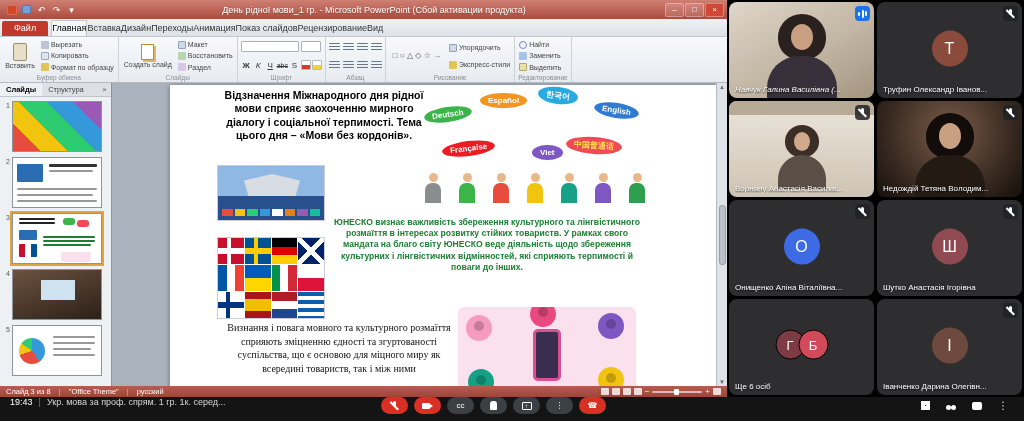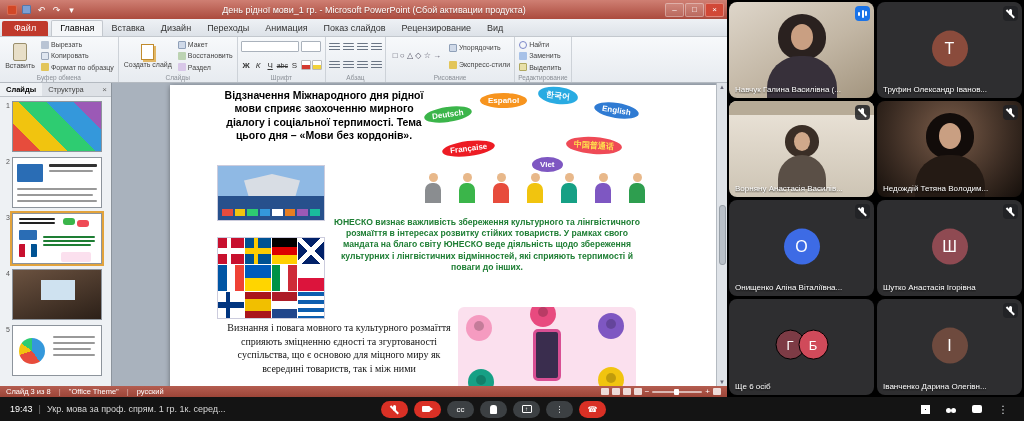--- a/index.html
+++ b/index.html
@@ -14,21 +14,21 @@
   .qbtn{width:13px;height:13px;font-size:9px;color:#fff;display:flex;align-items:center;justify-content:center;}
   .app-sq{width:10px;height:10px;background:#d24726;border:1px solid #fff3;border-radius:2px;}
   .save-sq{width:9px;height:9px;background:#7c9fd4;border:1px solid #5577aa;border-radius:1px;}
   .title-text{flex:1;text-align:center;white-space:nowrap;overflow:hidden;text-shadow:0 1px 1px #0004;}
   .winbtns{display:flex;gap:1px;padding-right:3px;}
   .winbtn{width:19px;height:14px;display:flex;align-items:center;justify-content:center;font-size:8px;color:#fff;border:1px solid #ffffff55;background:#ffffff22;border-radius:2px;}
   .winbtn.close{background:#d14836;}
 
   .tabs{height:18px;background:linear-gradient(#eef1f5,#dde2e8);display:flex;align-items:flex-end;padding-left:2px;border-bottom:1px solid #c3c8ce;flex:0 0 auto;}
   .tab-file{background:#c0392b;color:#fff;padding:2px 12px 3px;font-size:9px;margin-right:3px;border-radius:2px 2px 0 0;}
-  .tab{padding:2px 8px 3px;font-size:9px;color:#333;white-space:nowrap;}
+  .tab{padding:2px 0 3px;font-size:9px;color:#333;white-space:nowrap;}
   .tab.active{background:#f4f6f8;border:1px solid #c3c8ce;border-bottom:none;border-radius:2px 2px 0 0;color:#000;}
 
   .ribbon{height:46px;background:linear-gradient(#f7f9fb,#e7ebf0);border-bottom:1px solid #b4bac1;display:flex;font-size:7px;color:#444;flex:0 0 auto;overflow:hidden;}
   .rgroup{display:flex;flex-direction:column;border-right:1px solid #cdd2d8;padding:2px 3px 0;}
   .rgroup-body{flex:1;display:flex;gap:3px;align-items:stretch;}
   .rgroup-label{text-align:center;font-size:6.5px;color:#8a8f96;padding:1px 0;white-space:nowrap;}
   .bigbtn{display:flex;flex-direction:column;align-items:center;justify-content:center;min-width:34px;text-align:center;gap:1px;padding:1px 2px;border-radius:2px;}
   .smallstack{display:flex;flex-direction:column;justify-content:space-around;}
   .sbtn{display:flex;align-items:center;gap:2px;white-space:nowrap;padding:0 1px;}
   .mi{width:8px;height:8px;display:inline-block;border-radius:1px;flex:0 0 auto;}
@@ -142,38 +142,38 @@
   .tname{position:absolute;left:6px;bottom:4px;font-size:8px;color:#fff;text-shadow:0 1px 2px #000c;white-space:nowrap;max-width:132px;overflow:hidden;}
   .badge{position:absolute;top:4px;right:4px;width:15px;height:15px;border-radius:4px;background:#202124d9;}
   .badge.mic-off::before{content:"";position:absolute;left:6px;top:3px;width:3px;height:6px;border-radius:2px;background:#fff;}
   .badge.mic-off::after{content:"";position:absolute;left:2px;top:6.5px;width:11px;height:1.5px;background:#fff;transform:rotate(45deg);}
   .badge.speaking{background:#1a73e8;display:flex;align-items:center;justify-content:center;gap:1.5px;}
   .badge.speaking i{display:block;width:2px;background:#fff;border-radius:1px;}
   .badge.speaking i:nth-child(1){height:4px;}
   .badge.speaking i:nth-child(2){height:8px;}
   .badge.speaking i:nth-child(3){height:5px;}
   .avatar{position:absolute;left:50%;top:50%;transform:translate(-50%,-54%);width:36px;height:36px;border-radius:50%;display:flex;align-items:center;justify-content:center;font-size:16px;color:#fff;}
-  .bg-video1{background:linear-gradient(150deg,#ded6ca,#c2b6a4 55%,#a3957f);}
+  .bg-video1{background:linear-gradient(150deg,#ded6ca,#c2b6a4 55%,#a3957f);font-style:italic;}
   .v-hair{position:absolute;left:50%;top:12px;transform:translateX(-50%);width:48px;height:46px;border-radius:50% 50% 46% 46%;background:#2a211f;}
   .v-face{position:absolute;left:50%;top:22px;transform:translateX(-50%);width:22px;height:26px;border-radius:50%;background:#c99f82;}
   .v-body{position:absolute;left:50%;top:54px;transform:translateX(-50%);width:70px;height:44px;border-radius:32px 32px 0 0;background:#37303a;}
   .bg-photo{background:radial-gradient(circle at 50% 32%,#7a5c49,#3a2b22 62%,#150f0b);}
   .bg-photo .v-hair{background:#120c0a;}
   .bg-photo .v-body{background:#241a14;}
   .bg-video2{background:linear-gradient(#ece5da,#cdc4b4);}
   .bg-video2::before{content:"";position:absolute;left:0;top:0;width:100%;height:14px;background:#b7ab97;}
   .bg-video2 .v-hair{width:34px;height:32px;top:24px;background:#3a2e26;}
   .bg-video2 .v-face{width:16px;height:19px;top:31px;background:#d0a98b;}
   .bg-video2 .v-body{width:48px;height:34px;top:54px;background:#5a4f46;}
   .duo{position:absolute;left:50%;top:50%;transform:translate(-50%,-58%);display:flex;}
   .duo .dcirc{width:30px;height:30px;border-radius:50%;display:flex;align-items:center;justify-content:center;color:#fff;font-size:13px;border:1.5px solid #000;}
   .duo .dcirc:last-child{margin-left:-7px;}
 
   
-  .bottombar{position:absolute;left:0;top:397px;width:1024px;height:24px;background:#141414;display:flex;align-items:center;color:#fff;gap:28px;}
+  .bottombar{position:absolute;left:0;top:397px;width:1024px;height:24px;background:#141414;display:flex;align-items:flex-start;color:#fff;gap:28px;}
   .meet-info{display:flex;align-items:center;gap:6px;padding-left:10px;font-size:9px;min-width:0;max-width:300px;}
   .meet-info .mtitle{color:#d7d7d7;white-space:nowrap;overflow:hidden;text-overflow:ellipsis;max-width:230px;}
   .mi-sep{color:#777;}
   .ctr{display:flex;align-items:center;position:absolute;left:50%;transform:translateX(-58%);}
   .cbtn{width:27px;height:17px;border-radius:9px;display:flex;align-items:center;justify-content:center;margin:0 3px;background:#3c4043;position:relative;font-size:8px;color:#fff;}
   .cbtn.red{background:#d93025;}
   .g-mic{position:relative;width:11px;height:11px;}
   .g-mic::before{content:"";position:absolute;left:4px;top:1px;width:3px;height:6px;border-radius:2px;background:#fff;}
   .g-mic::after{content:"";position:absolute;left:0;top:5px;width:11px;height:1.5px;background:#fff;transform:rotate(45deg);}
   .g-cam{position:relative;width:11px;height:8px;}
@@ -416,21 +416,21 @@
         <div class="slide">
 
           <div class="s-title">Відзначення Міжнародного дня рідної мови сприяє заохоченню мирного діалогу і соціальної терпимості. Тема цього дня – «Мови без кордонів».</div>
 
           <div class="bubble-zone">
             <span class="bubble" style="left: 4px; top: 20px; transform: rotate(-8deg); background: rgb(59, 181, 74);">Deutsch</span>
             <span class="bubble" style="left: 60px; top: 6px; background: rgb(247, 148, 30);">Español</span>
             <span class="bubble" style="left: 118px; top: 0px; transform: rotate(7deg); background: rgb(41, 171, 226);">한국어</span>
             <span class="bubble" style="left: 174px; top: 16px; transform: rotate(9deg); background: rgb(47, 123, 211);">English</span>
             <span class="bubble" style="left: 22px; top: 54px; transform: rotate(-7deg); background: rgb(237, 28, 36);">Française</span>
-            <span class="bubble" style="left: 112px; top: 58px; background: rgb(126, 87, 194); margin-top: 12px;">Viet</span>
+            <span class="bubble" style="left: 112px; top: 58px; background: rgb(126, 87, 194);">Viet</span>
             <span class="bubble cn" style="left: 146px; top: 50px; transform: rotate(4deg); background: rgb(239, 74, 86);">中国普通话</span>
             <div class="figures">
               <div class="figure">
                   <span class="fhead"></span>
                   <span class="ftorso"></span>
                 </div>
               <div class="figure">
                   <span class="fhead"></span>
                   <span class="ftorso"></span>
                 </div>

